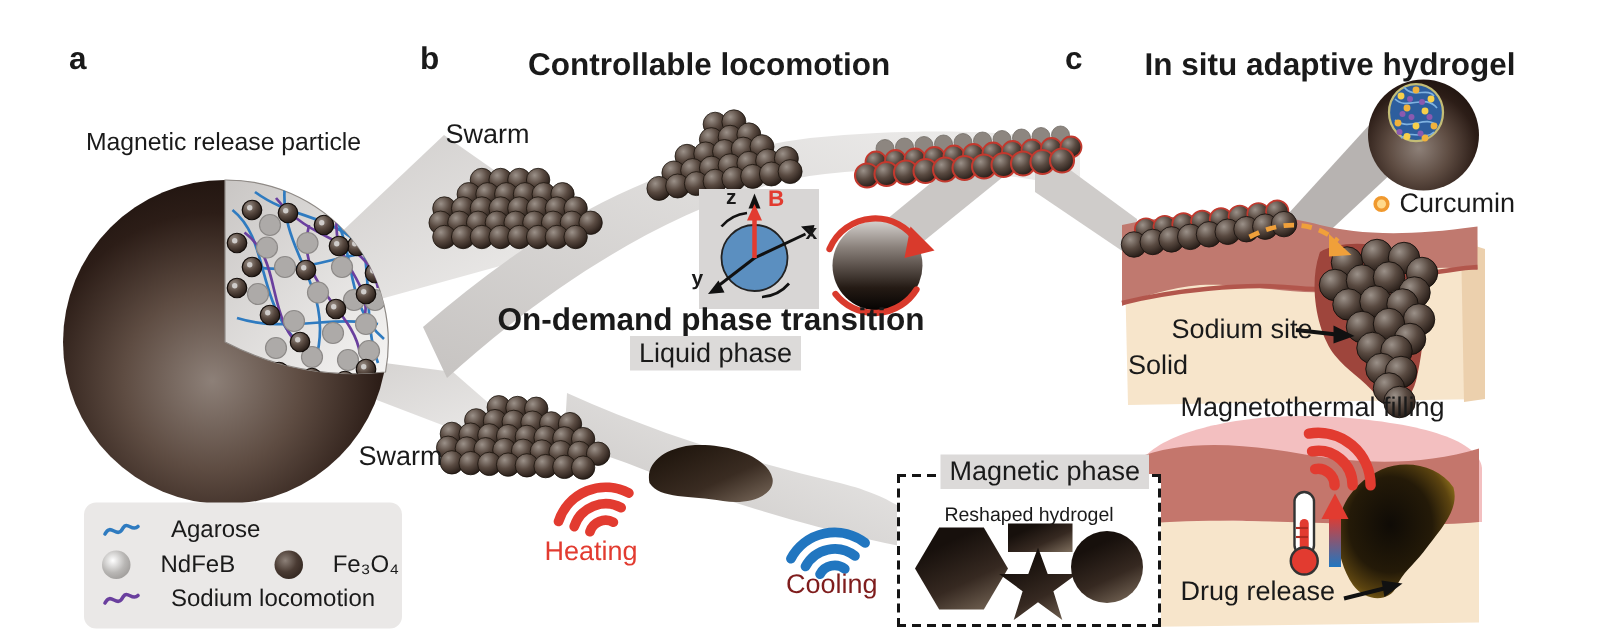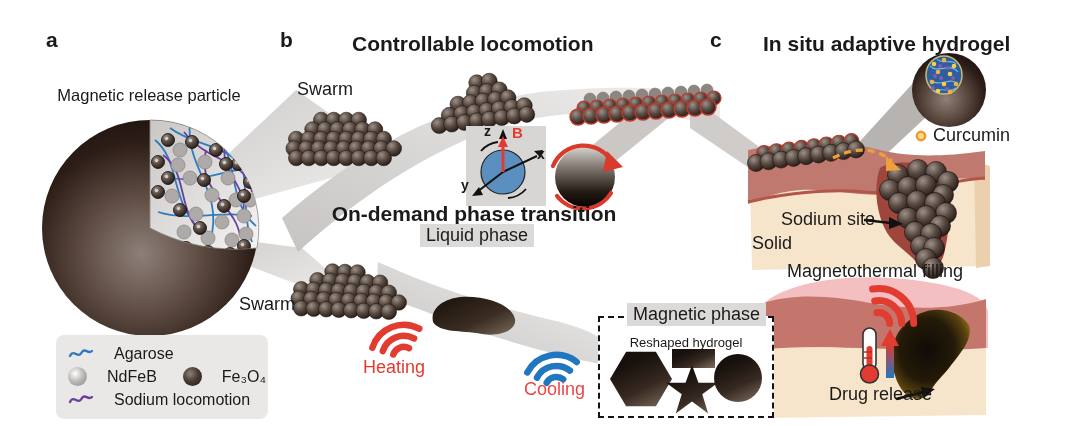--- a/index.html
+++ b/index.html
@@ -4,21 +4,21 @@
 <style>
   html,body{margin:0;padding:0;background:#fff;}
   .fig{position:relative;width:1080px;height:426px;background:#fff;overflow:hidden;
        font-family:"Liberation Sans", sans-serif;color:#1a1a1a;}
   .art{position:absolute;left:0;top:0;z-index:1;}
   .lbl{position:absolute;z-index:3;font-size:18px;line-height:1.15;white-space:nowrap;}
   .letter{font-size:21px;font-weight:bold;}
   .ttl{font-weight:bold;font-size:21px;text-align:center;}
   .bg{background:#dcdad9;padding:1px 6px;}
   .red{color:#e23b30;}
-  .blue{color:#ef4444;}
+  .blue{color:#7f1d1d;}
   .axis{font-size:14px;font-weight:bold;z-index:4;}
   
   .legend{position:absolute;left:56px;top:335px;width:212px;height:84px;z-index:3;
           background:#eae8e7;border-radius:8px;padding:7px 0 0 12px;box-sizing:border-box;}
   .lrow{display:flex;align-items:center;height:23px;gap:20px;font-size:16px;}
   .ball{width:19px;height:19px;border-radius:50%;flex:0 0 auto;}
   .ball.gray{background:radial-gradient(circle at 38% 35%, #ffffff, #b9b7b5 48%, #8d8a88);}
   .ball.dark{background:radial-gradient(circle at 38% 35%, #8d8179, #4a3b33 45%, #241a15);}
   
   .fillbox{position:absolute;left:598px;top:316px;width:176px;height:102px;z-index:2;
@@ -504,15 +504,15 @@
 <div class="shape rect"></div>
 <div class="shape star"></div>
 <div class="shape circ"></div>
 
 <div class="lbl letter" style="left:710px;top:28px">c</div>
 <div class="lbl ttl" style="left:763px;top:32px;width:205px">In situ adaptive hydrogel</div>
 <div class="lbl" style="left:933px;top:125px">Curcumin</div>
 <div class="lbl" style="left:781px;top:209px">Sodium site</div>
 <div class="lbl" style="left:752px;top:233px">Solid</div>
 <div class="lbl" style="left:787px;top:261px">Magnetothermal filling</div>
-<div class="lbl" style="left:829px;top:384px">Drug release</div>
+<div class="lbl" style="left:787px;top:384px">Drug release</div>
 
 </div>
 
 </body></html>

